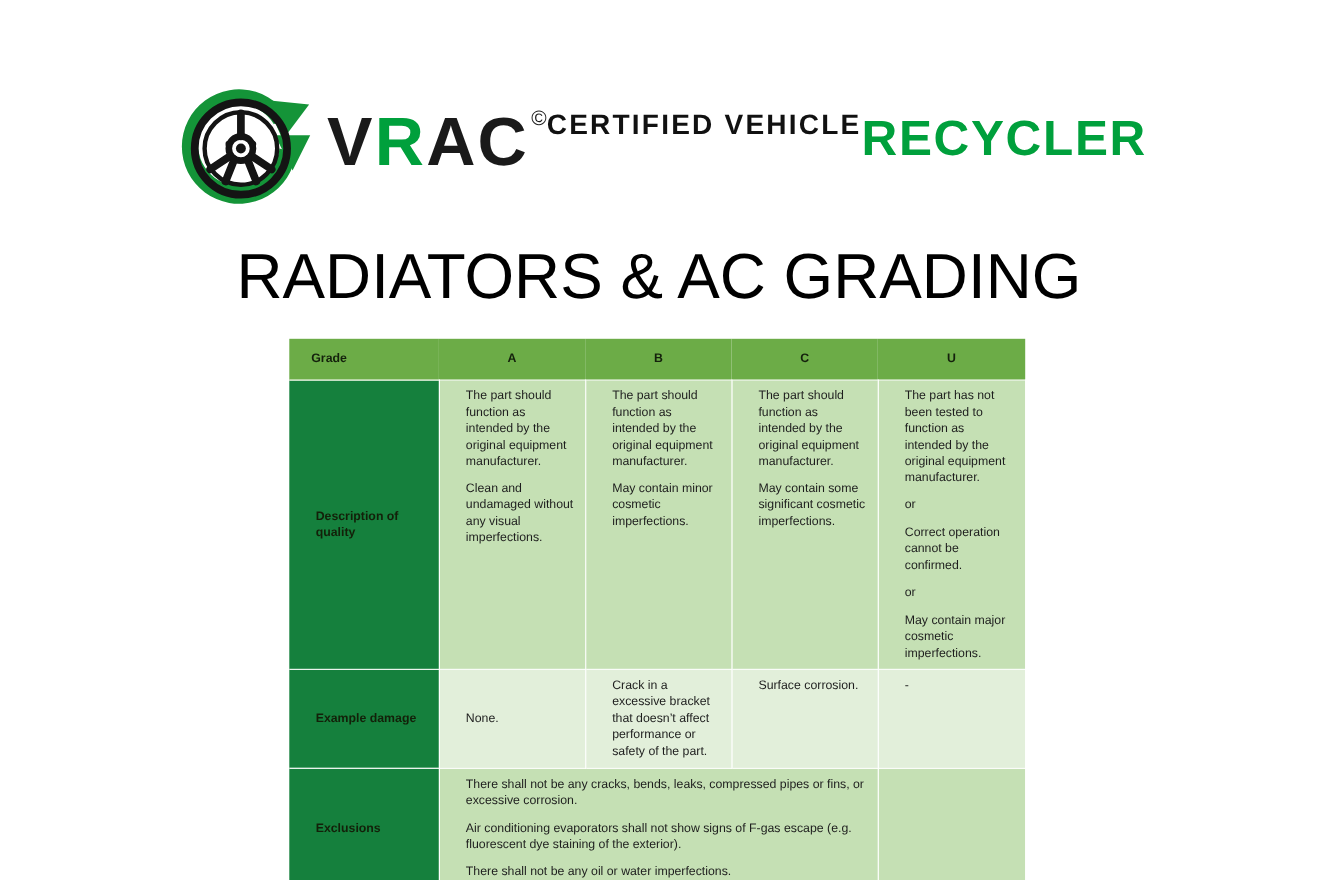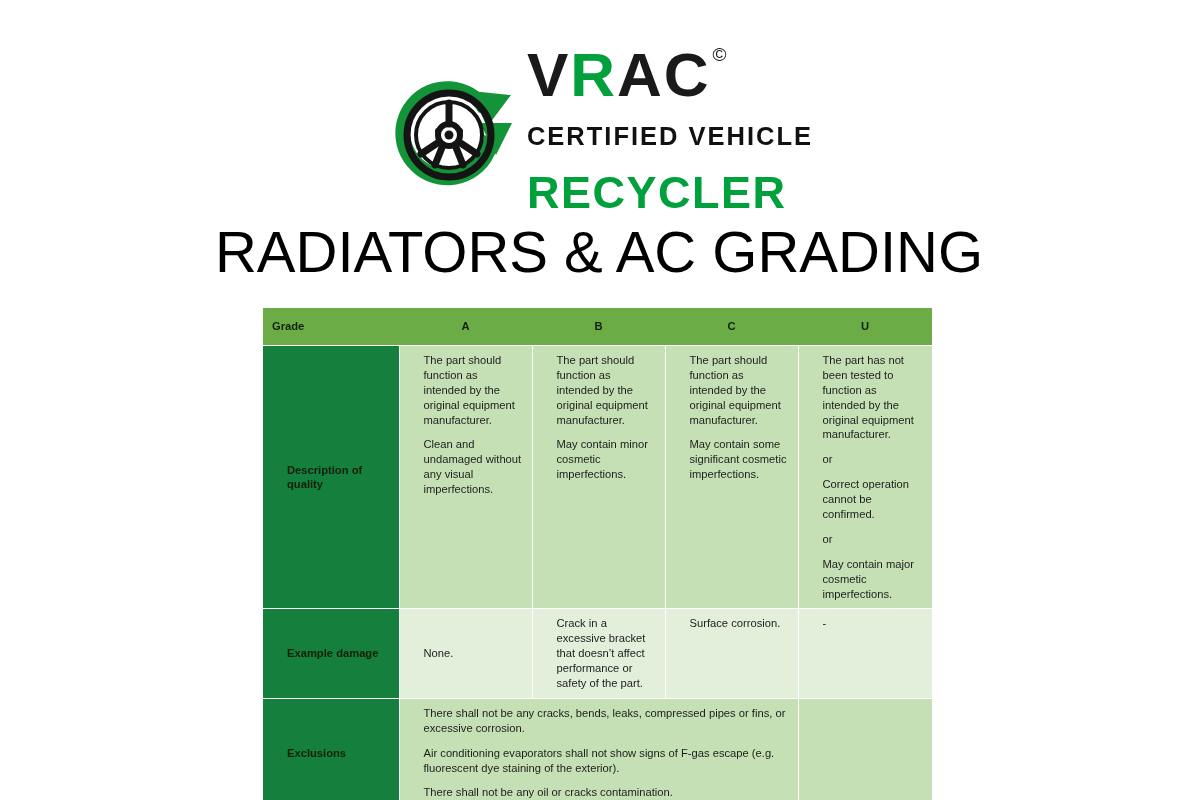--- a/index.html
+++ b/index.html
@@ -39,26 +39,25 @@
     gap: 6px;
   }
   .logo-mark {
     width: 136px;
     height: 132px;
     flex: 0 0 auto;
     display: block;
   }
   .logo-words {
     display: flex;
-    flex-direction: column;
+    flex-direction: row;
     align-items: flex-start;
     justify-content: center;
     line-height: 1;
     margin-left: -2px;
-    gap: 18px;
   }
   .word-vrac {
     font-size: 62px;
     font-weight: bold;
     letter-spacing: 2px;
     color: #1a1a1a;
     line-height: 0.95;
     white-space: nowrap;
     position: relative;
     font-family: "Liberation Sans", sans-serif;
@@ -131,21 +130,21 @@
     line-height: 1.33;
     color: #1d1d1d;
     border: 1px solid #ffffff;
     word-wrap: break-word;
   }
 
   
   tr.head-row th {
     background: #6cac47;
     height: 27px;
-    padding: 5px 9px;
+    padding: 5px 20px;
     font-size: 11.2px;
     font-weight: bold;
     color: #14210c;
     vertical-align: middle;
     border: none;
   }
   th.head-label { text-align: left; }
   th.head-grade { text-align: center; }
 
   
@@ -273,21 +272,21 @@
         <td class="shade-pale">
             <p class="cell-p">-</p>
           </td>
       </tr>
 
       <tr>
         <td class="row-label">Exclusions</td>
         <td class="shade-mid" colspan="3">
             <p class="cell-p">There shall not be any cracks, bends, leaks, compressed pipes or fins, or excessive corrosion.</p>
             <p class="cell-p">Air conditioning evaporators shall not show signs of F-gas escape (e.g. fluorescent dye staining of the exterior).</p>
-            <p class="cell-p">There shall not be any oil or cracks contamination.</p>
+            <p class="cell-p">There shall not be any oil or water imperfections.</p>
           </td>
         <td class="shade-mid"></td>
       </tr>
 
     </tbody>
   </table>
 
 </div>
 
 </body></html>

